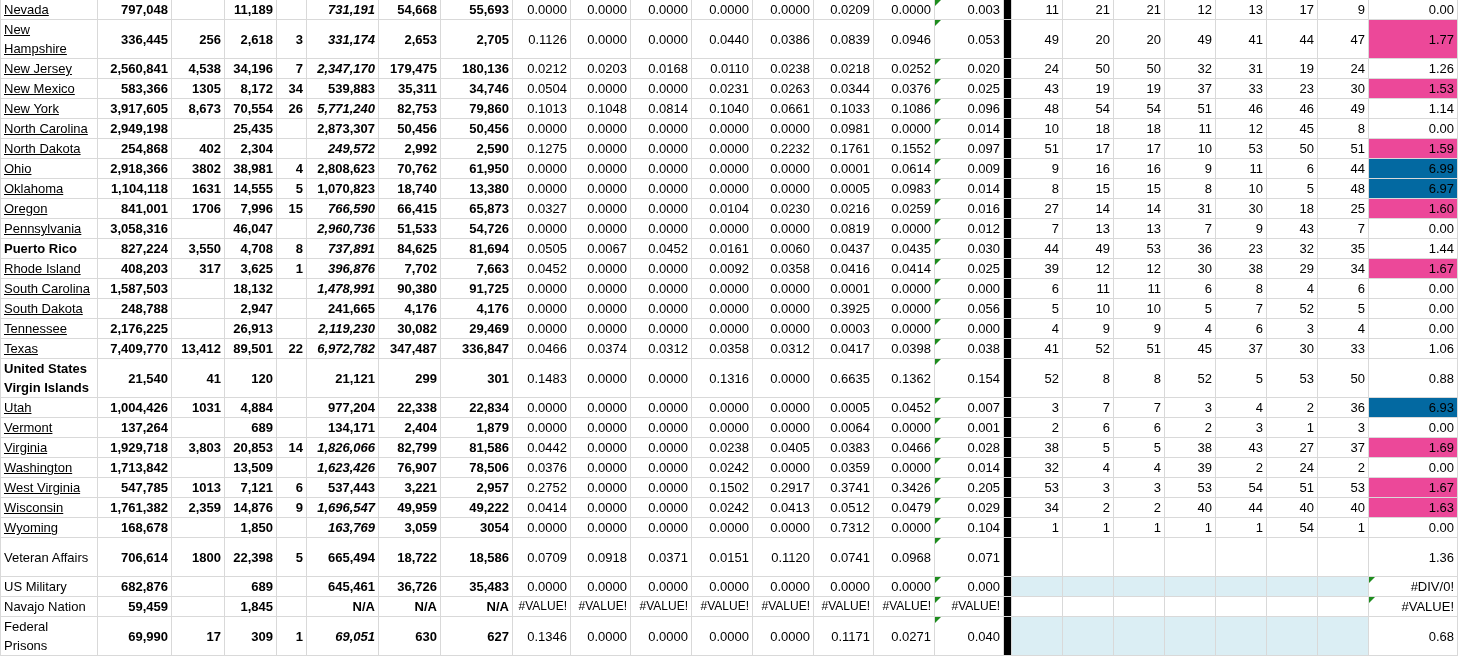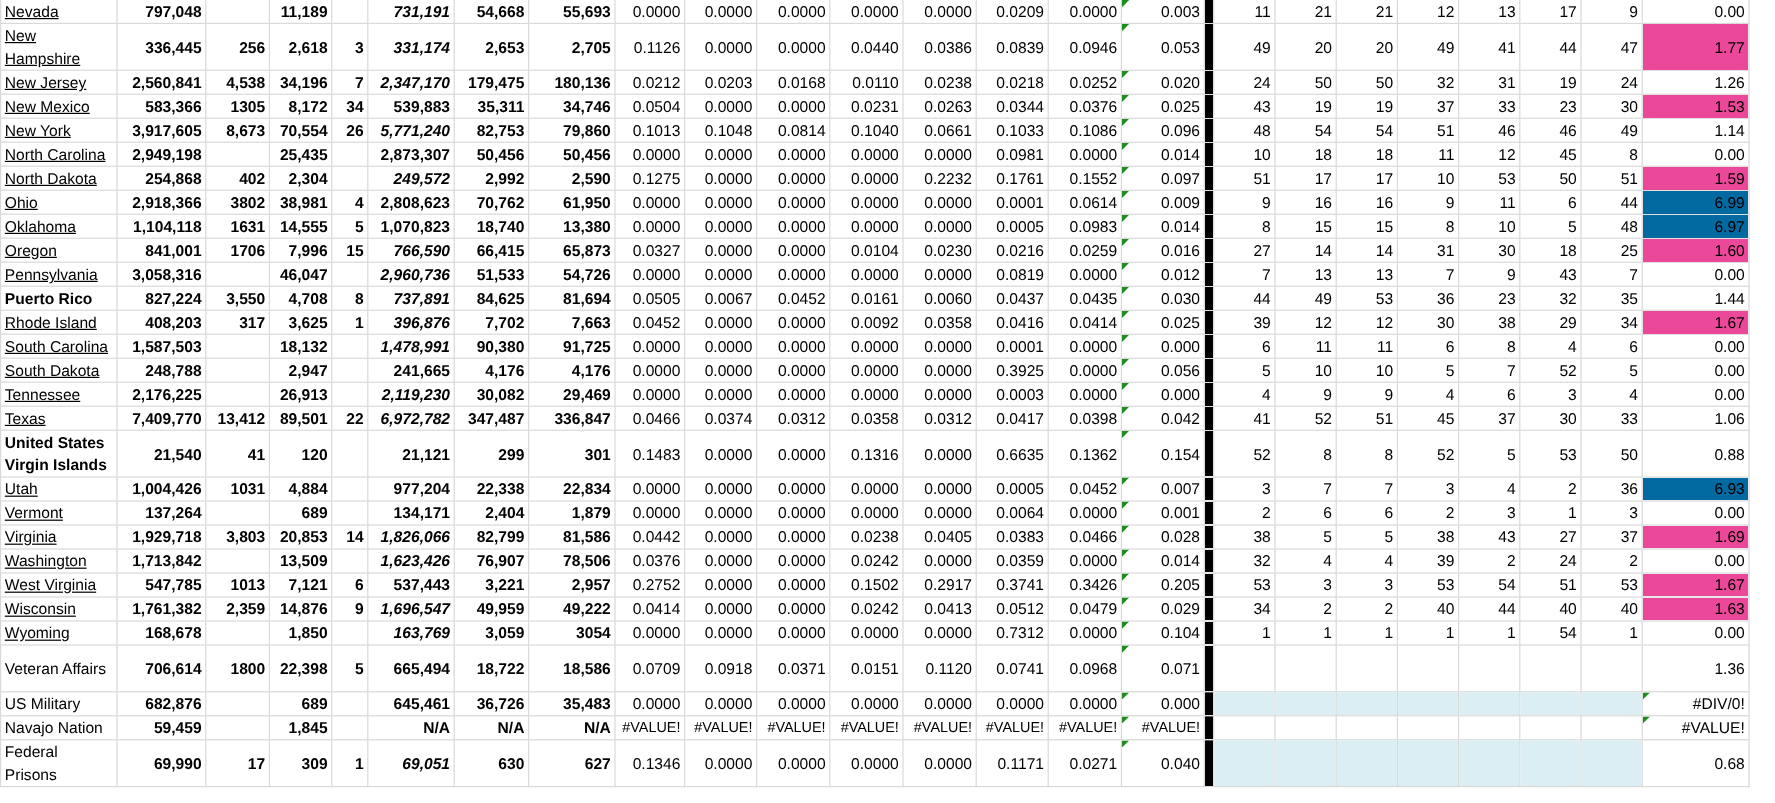--- a/index.html
+++ b/index.html
@@ -495,21 +495,21 @@
           <td class="b i">6,972,782</td>
           <td class="b">347,487</td>
           <td class="b">336,847</td>
           <td class="">0.0466</td>
           <td class="">0.0374</td>
           <td class="">0.0312</td>
           <td class="">0.0358</td>
           <td class="">0.0312</td>
           <td class="">0.0417</td>
           <td class="">0.0398</td>
-          <td class="tri">0.042</td>
+          <td class="tri">0.038</td>
           <td class="sep"></td>
           <td>41</td>
           <td>52</td>
           <td>51</td>
           <td>45</td>
           <td>37</td>
           <td>30</td>
           <td>33</td>
           <td class="ctr">1.06</td>
         </tr>

